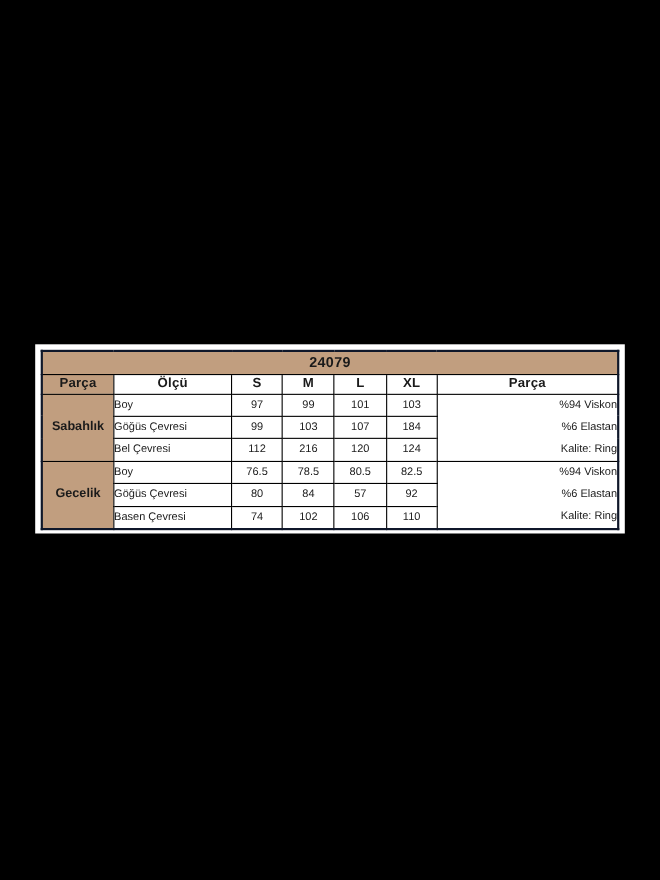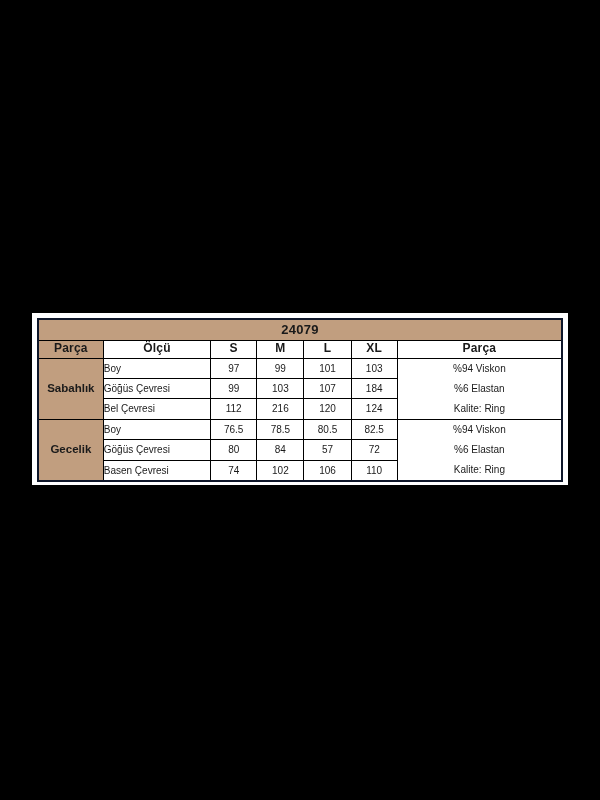--- a/index.html
+++ b/index.html
@@ -92,21 +92,21 @@
 
   
   .num-cell {
     text-align: center;
     height: 20px;
     font-size: 11.5px;
   }
 
   
   .fabric-cell {
-    text-align: center;
+    text-align: right;
     vertical-align: middle;
     padding-left: 5px;
     font-size: 11.5px;
   }
   .fabric-cell .fabric-line {
     display: block;
     height: 20px;
     line-height: 20px;
     white-space: nowrap;
   }
@@ -198,21 +198,21 @@
           <span class="fabric-line">%94 Viskon</span>
           <span class="fabric-line">%6 Elastan</span>
           <span class="fabric-line">Kalite: Ring</span>
         </td>
       </tr>
       <tr>
         <td class="measure-cell">Göğüs Çevresi</td>
         <td class="num-cell">80</td>
         <td class="num-cell">84</td>
         <td class="num-cell">57</td>
-        <td class="num-cell">72</td>
+        <td class="num-cell">92</td>
       </tr>
       <tr>
         <td class="measure-cell">Basen Çevresi</td>
         <td class="num-cell">74</td>
         <td class="num-cell">102</td>
         <td class="num-cell">106</td>
         <td class="num-cell">110</td>
       </tr>
 
     </tbody>

